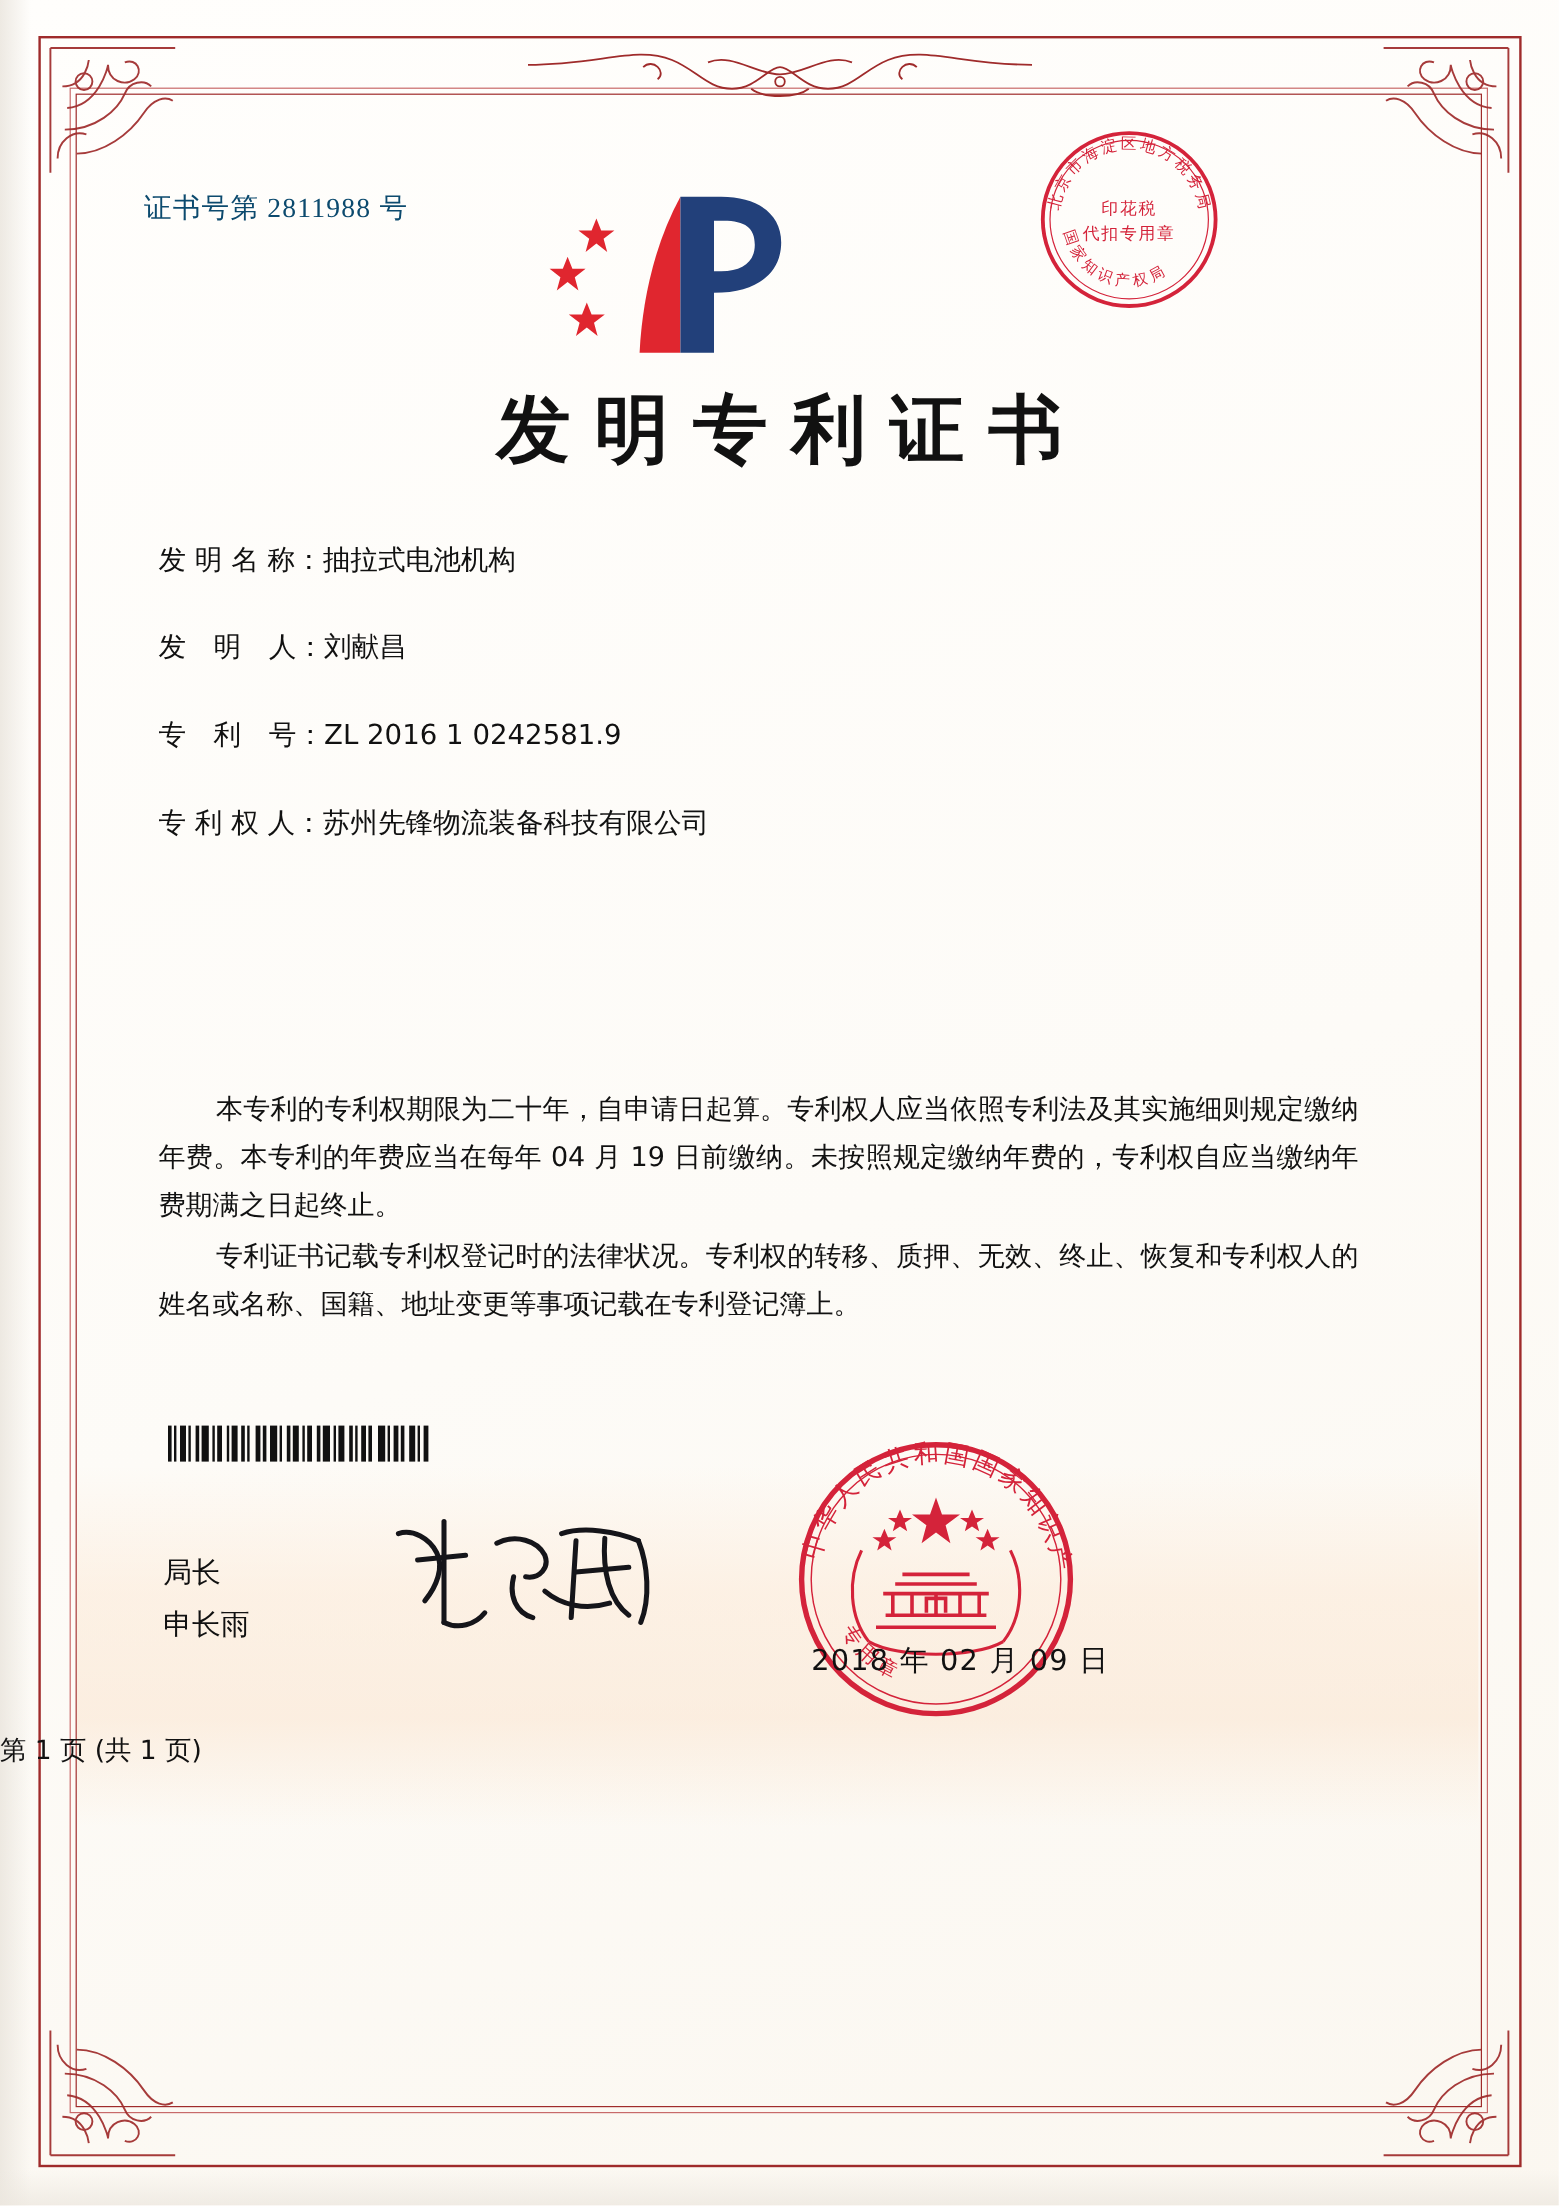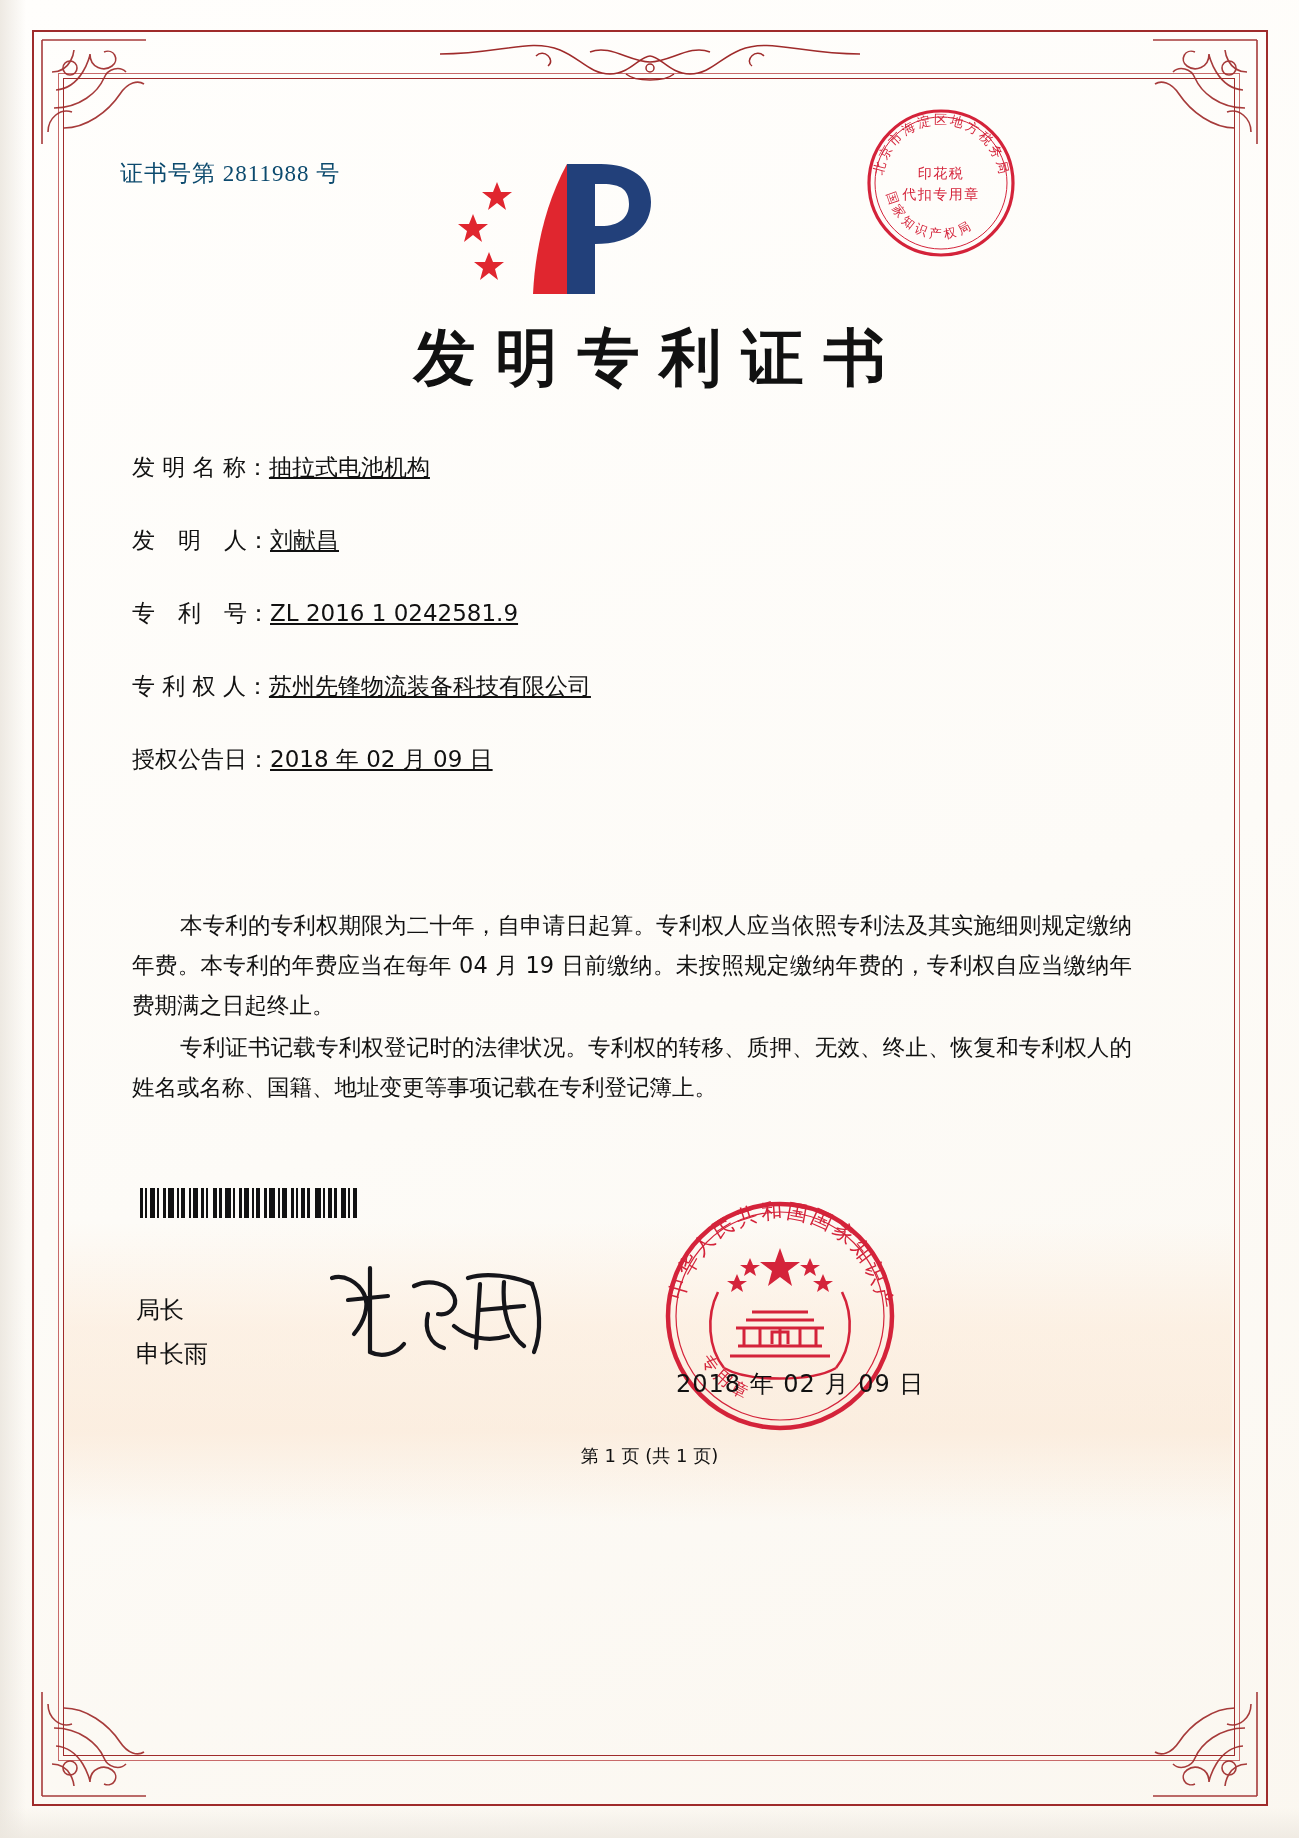--- a/index.html
+++ b/index.html
@@ -121,21 +121,20 @@
   }
   .field .lab {
     display: inline-block;
     font-family: "DejaVu Sans", sans-serif;
     font-size: 23px;
     letter-spacing: 0;
   }
   .field .val {
     font-family: "DejaVu Sans", sans-serif;
     font-size: 23px;
-    text-decoration: underline;
   }
 
   
   .body-text {
     position: absolute;
     left: 132px; top: 905px;
     width: 1000px;
     font-family: "DejaVu Sans", sans-serif;
     font-size: 22.5px;
     line-height: 40px;
@@ -186,23 +185,22 @@
     left: 676px; top: 1368px;
     font-family: "DejaVu Sans", sans-serif;
     font-size: 24px;
     color: #111;
     letter-spacing: 1px;
   }
 
   .page-no {
     position: absolute;
     left: 0; right: 0; top: 1444px;
-    text-align: center;
-    font-family: "DejaVu Sans", sans-serif;
-    font-size: 18px;
+    font-family: "DejaVu Sans", sans-serif;
+    font-size: 22px;
     color: #111;
   }
 
   
   .scan-edge-l {
     position: absolute; left: 0; top: 0; width: 26px; height: 1838px;
     background: linear-gradient(90deg, #e9e4dc 0%, rgba(255,255,255,0) 100%);
     opacity: .8;
   }
   .scan-edge-b {
@@ -334,23 +332,20 @@
     </div>
     <div class="field">
       <span class="lab">发　明　人：</span><span class="val">刘献昌</span>
     </div>
     <div class="field">
       <span class="lab">专　利　号：</span><span class="val">ZL 2016 1 0242581.9</span>
     </div>
     <div class="field">
       <span class="lab">专 利 权 人：</span><span class="val">苏州先锋物流装备科技有限公司</span>
     </div>
-    <div class="field">
-      <span class="lab">授权公告日：</span><span class="val">2018 年 02 月 09 日</span>
-    </div>
   </div>
 
   <div class="body-text">
     <p>本专利的专利权期限为二十年，自申请日起算。专利权人应当依照专利法及其实施细则规定缴纳年费。本专利的年费应当在每年 04 月 19 日前缴纳。未按照规定缴纳年费的，专利权自应当缴纳年费期满之日起终止。</p>
     <p>专利证书记载专利权登记时的法律状况。专利权的转移、质押、无效、终止、恢复和专利权人的姓名或名称、国籍、地址变更等事项记载在专利登记簿上。</p>
   </div>
 
   <div class="sig-band"></div>
 
   <div class="barcode">

